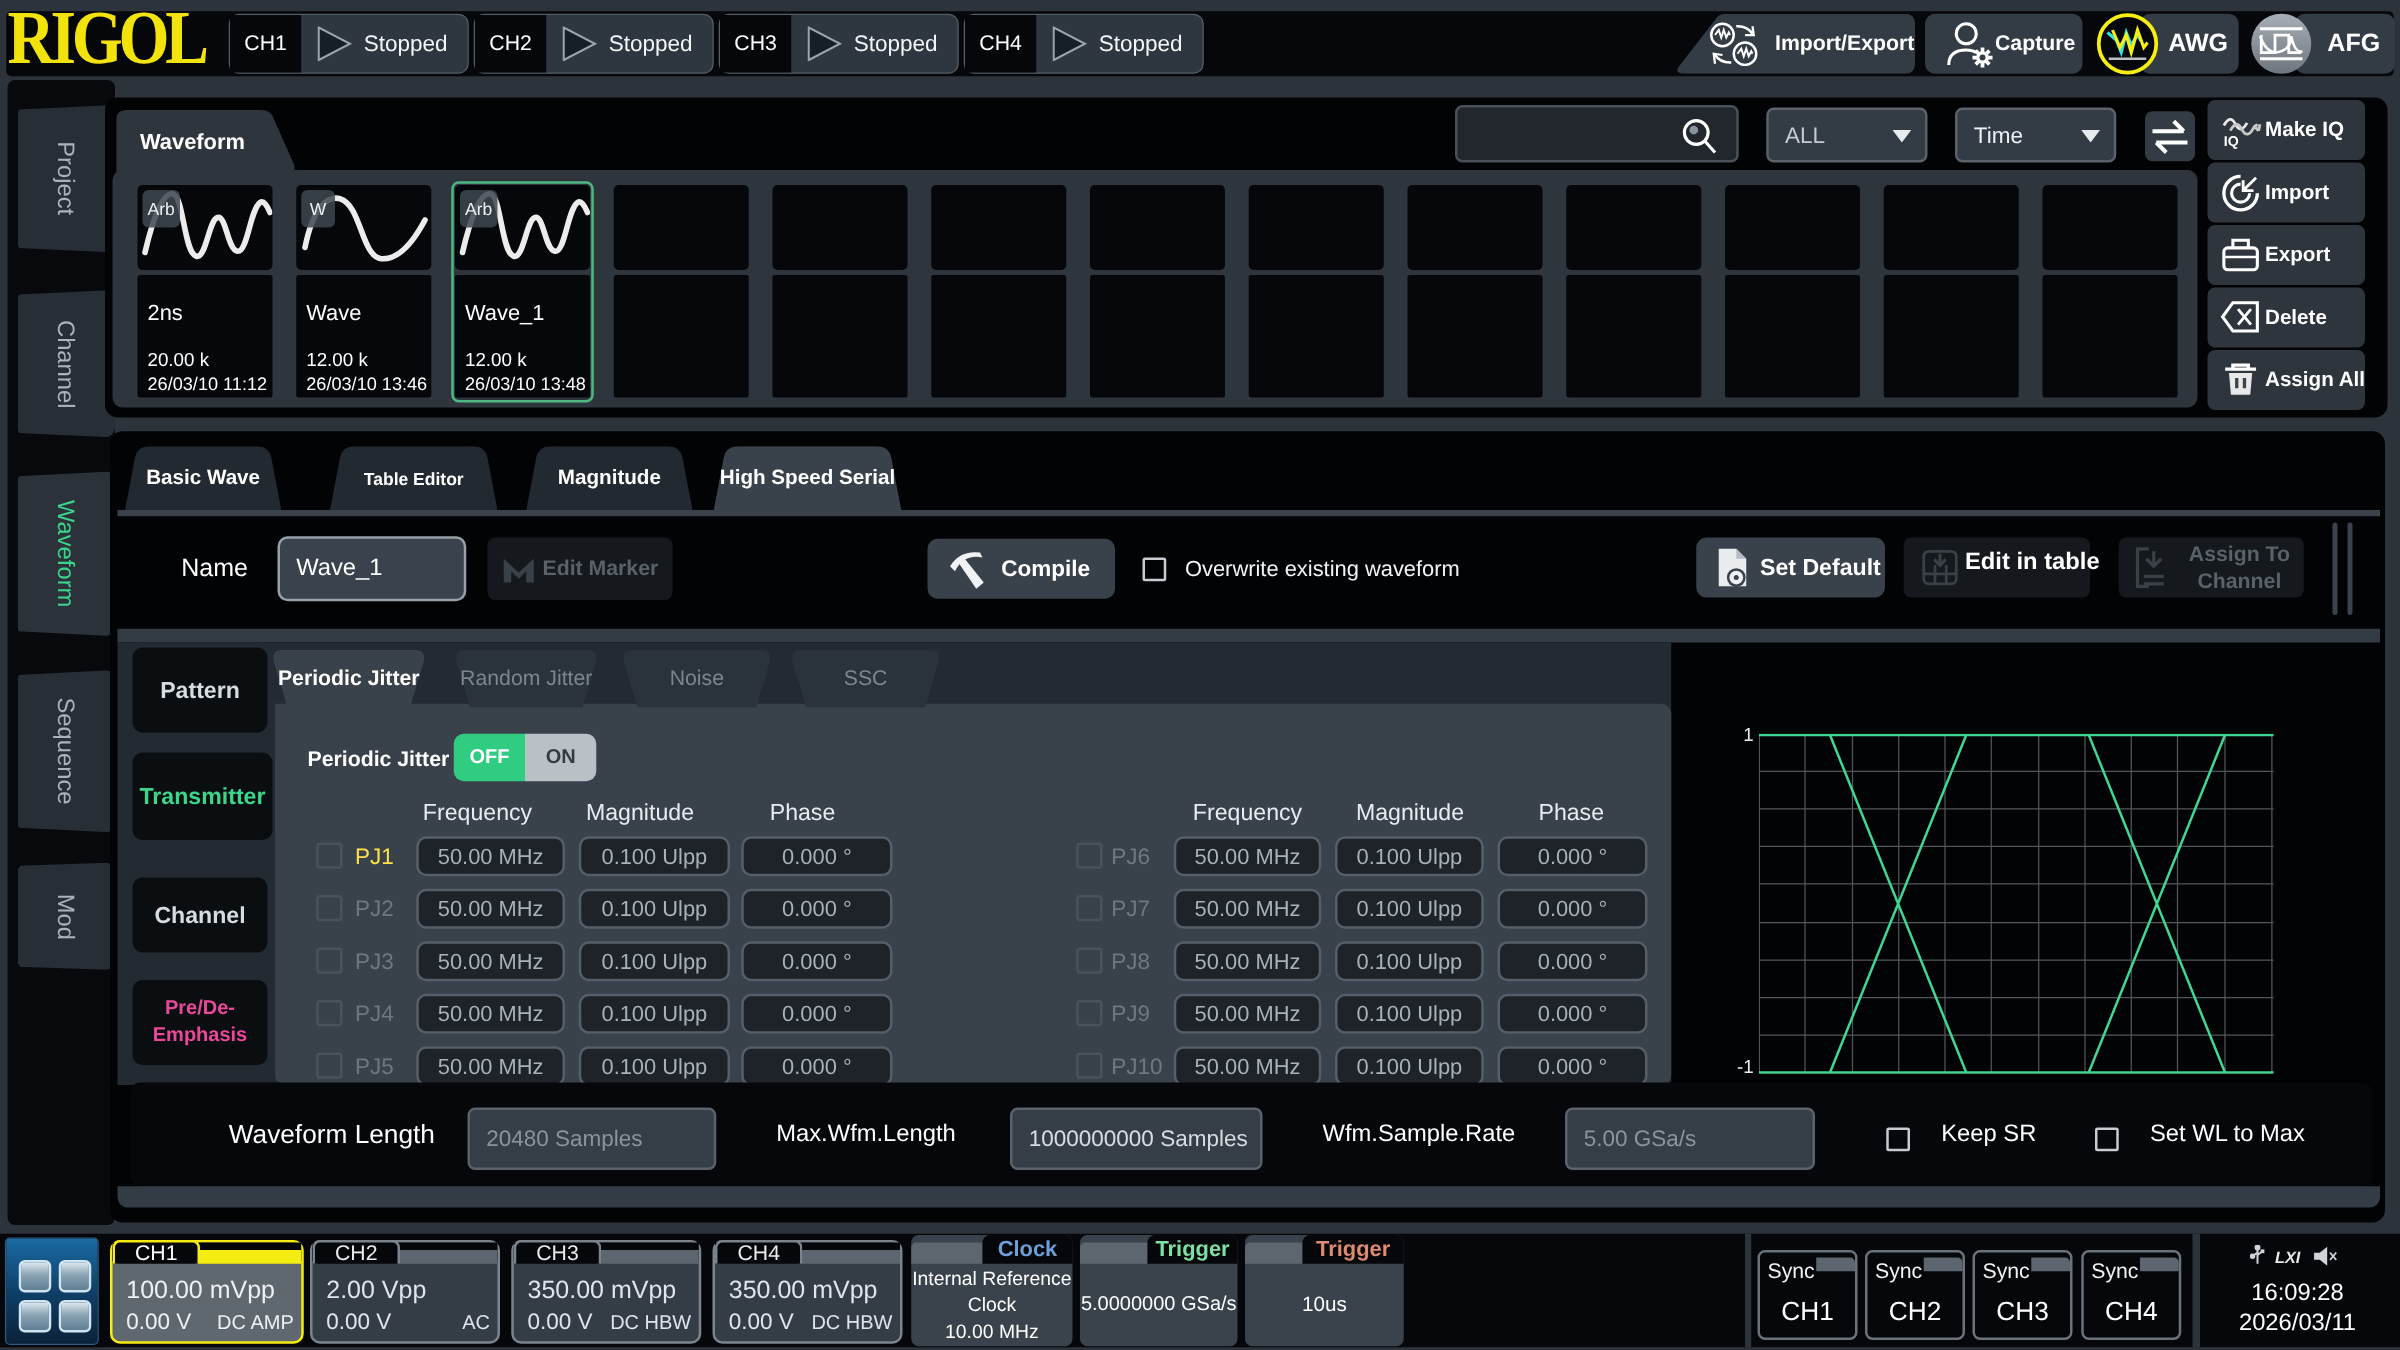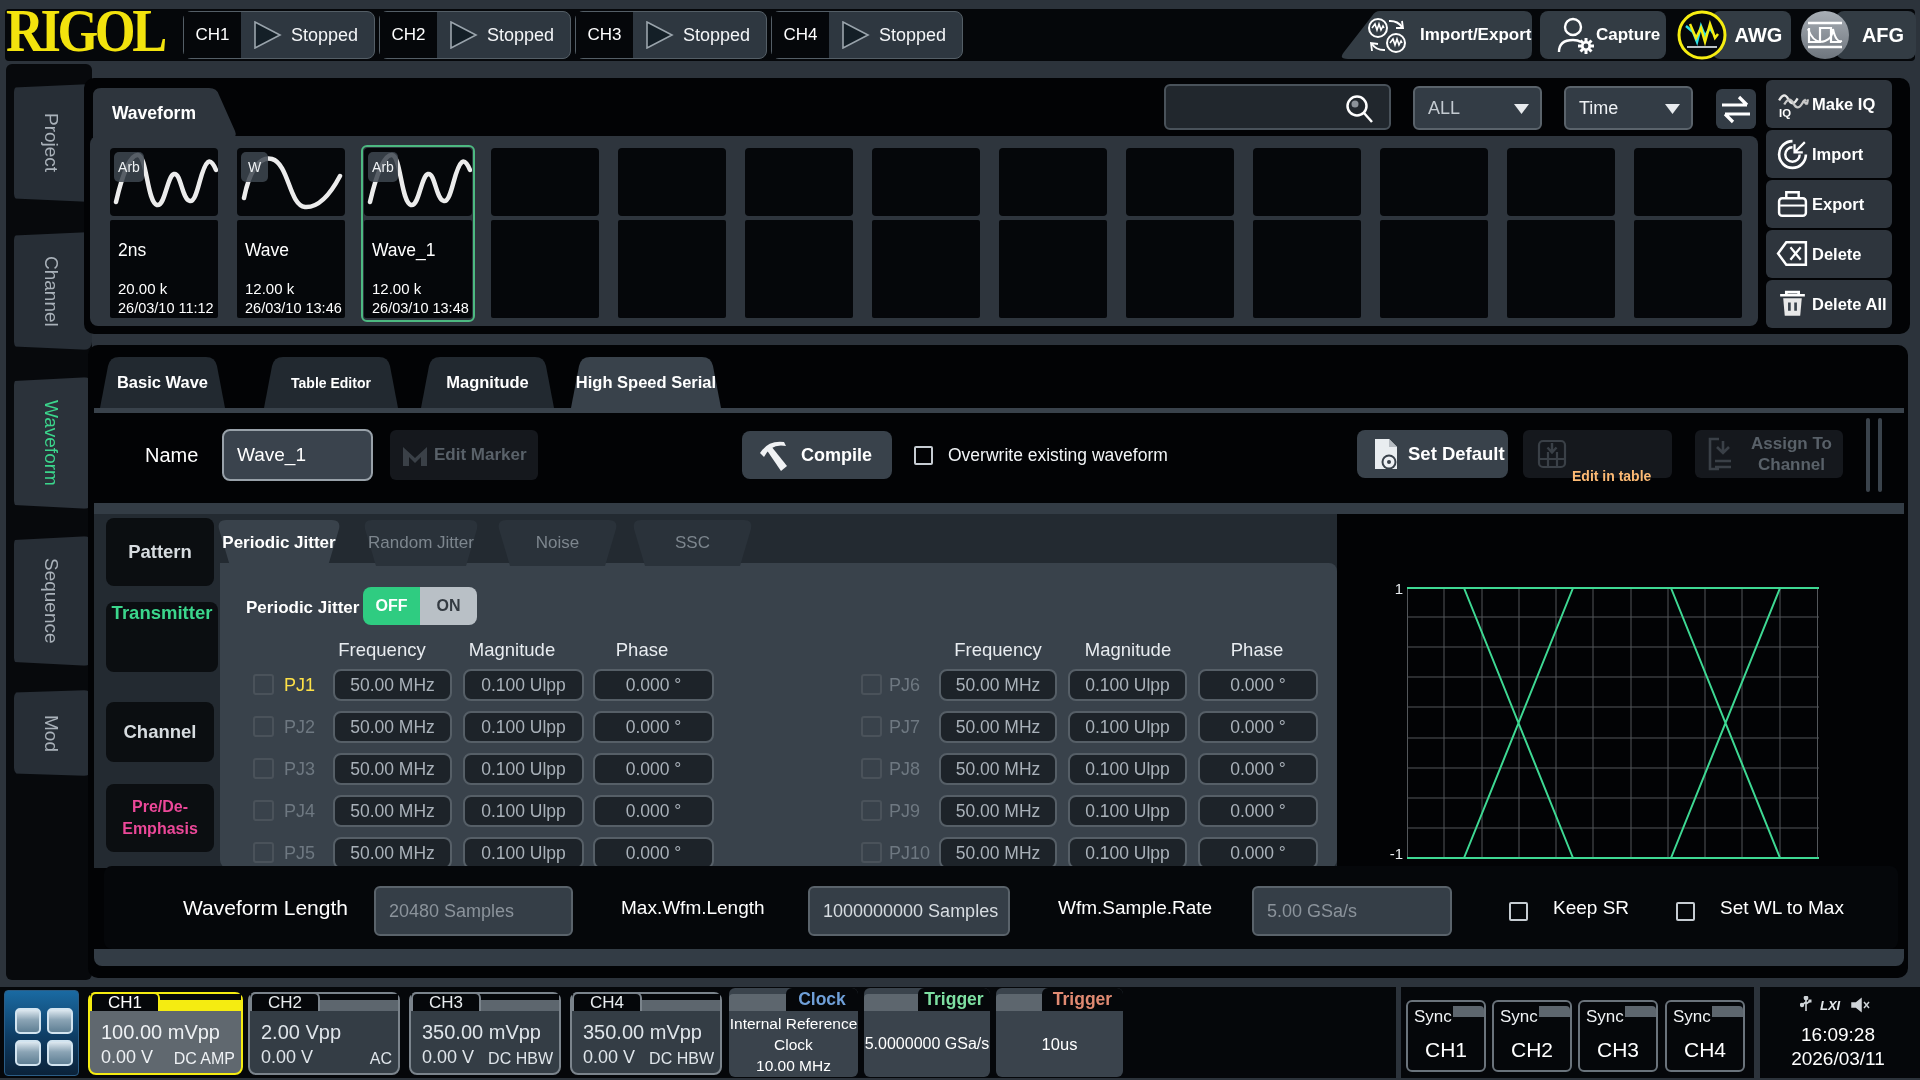--- a/index.html
+++ b/index.html
@@ -209,21 +209,21 @@
     <path d="M10,4 h19 v22 h-19 l-8,-11 z" fill="none" stroke="#fff" stroke-width="2.4"></path>
     <path d="M14,9 l10,12 m0,-12 l-10,12" stroke="#fff" stroke-width="2.2"></path>
   </svg>
 <div class="a lft" style="left:1812px;top:230px;height:48px;color:#fff;font-size:16.5px;font-weight:bold;white-space:nowrap">Delete</div>
 <div class="a" style="left:1766px;top:280px;width:126px;height:48px;background:#2e353d;border-radius:6px"></div>
 <svg class="a" style="left:1776px;top:288px" width="34" height="32" viewBox="0 0 33 31">
     <path d="M4,7 h24 M10,7 v-3 h12 v3" stroke="#fff" stroke-width="2.6" fill="none"></path>
     <path d="M7,10 l1.5,17 h15 l1.5,-17 z" fill="#e8e8e8"></path>
     <path d="M13,14 v8 M19,14 v8" stroke="#3a434c" stroke-width="2.6"></path>
   </svg>
-<div class="a lft" style="left:1812px;top:280px;height:48px;color:#fff;font-size:16.5px;font-weight:bold;white-space:nowrap">Delete All</div>
+<div class="a lft" style="left:1812px;top:280px;height:48px;color:#fff;font-size:16.5px;font-weight:bold;white-space:nowrap">Assign All</div>
 <div class="a" style="left:88px;top:345px;width:1820px;height:633px;background:#020305;border-radius:10px"></div>
 <svg class="a" style="left:100px;top:357px" width="125" height="51">
     <path d="M0,51 L8,9 Q10,0 19,0 H106 Q115,0 117,9 L125,51 Z" fill="#222930"></path>
   </svg>
 <div class="a ctr" style="left:100px;top:357px;width:125px;height:51px;color:#fff;font-size:16.5px;font-weight:bold;justify-content:center;white-space:nowrap">Basic Wave</div>
 <svg class="a" style="left:264px;top:357px" width="134" height="51">
     <path d="M0,51 L8,9 Q10,0 19,0 H115 Q124,0 126,9 L134,51 Z" fill="#222930"></path>
   </svg>
 <div class="a ctr" style="left:264px;top:357px;width:134px;height:51px;color:#fff;font-size:14px;font-weight:bold;justify-content:center;white-space:nowrap">Table Editor</div>
 <svg class="a" style="left:421px;top:357px" width="133" height="51">
@@ -266,34 +266,34 @@
       <circle cx="18" cy="24" r="2"></circle>
     </g>
   </svg>
 <div class="a lft" style="left:1408px;top:430px;height:48px;color:#fff;font-size:18.5px;font-weight:bold">Set Default</div>
 <div class="a" style="left:1523px;top:430px;width:149px;height:48px;background:#15181d;border-radius:6px"></div>
 <svg class="a" style="left:1537px;top:438px" width="30" height="32" fill="none" stroke="#3a4047" stroke-width="2.2">
     <rect x="2" y="3" width="26" height="26" rx="4"></rect>
     <path d="M2,21 h26 M11,14 v15 M20,14 v15"></path>
     <path d="M15,5 v9 m-4.5,-4.5 l4.5,5 4.5,-5" stroke-width="2.4"></path>
   </svg>
-<div class="a lft" style="left:1572px;top:452px;height:48px;color:#fdba74;font-size:14px;font-weight:bold">Edit in table</div>
+<div class="a lft" style="left:1572px;top:426px;height:48px;color:#ffffff;font-size:19px;font-weight:bold">Edit in table</div>
 <div class="a" style="left:1695px;top:430px;width:148px;height:48px;background:#15181d;border-radius:6px"></div>
 <svg class="a" style="left:1707px;top:437px" width="28" height="34" fill="none" stroke="#3a4047" stroke-width="2.6">
     <path d="M12,2 H3 v30 h9 M8,24 h16 M8,30 h16 M16,4 v10 m-6,-4 l6,6 6,-6"></path>
   </svg>
 <div class="a ctr" style="left:1740px;top:430px;width:103px;height:48px;color:#596169;font-size:17px;font-weight:bold;text-align:center;line-height:21px;justify-content:center">Assign To Channel</div>
 <div class="a" style="left:1866px;top:418px;width:4px;height:74px;background:#3a434c;border-radius:2px"></div>
 <div class="a" style="left:1878px;top:418px;width:4px;height:74px;background:#3a434c;border-radius:2px"></div>
 <div class="a" style="left:94px;top:503px;width:1810px;height:11px;background:#333c45"></div>
 <div class="a" style="left:94px;top:514px;width:1243px;height:354px;background:#232a31"></div>
 <div class="a" style="left:106px;top:518px;width:108px;height:68px;background:#0b0e11;border-radius:8px"></div>
 <div class="a ctr" style="left:106px;top:518px;width:108px;height:68px;color:#d7dce0;font-size:18.5px;font-weight:bold;text-align:center;line-height:22px;justify-content:center">Pattern</div>
 <div class="a" style="left:106px;top:602px;width:112px;height:70px;background:#0b0e11;border-radius:8px"></div>
-<div class="a ctr" style="left:106px;top:578px;width:112px;height:70px;color:#3bd68c;font-size:18.5px;font-weight:bold;text-align:center;line-height:22px;justify-content:center">Transmitter</div>
+<div class="a ctr" style="left:106px;top:602px;width:112px;height:70px;color:#3bd68c;font-size:18.5px;font-weight:bold;text-align:center;line-height:22px;justify-content:center">Transmitter</div>
 <div class="a" style="left:106px;top:702px;width:108px;height:60px;background:#0b0e11;border-radius:8px"></div>
 <div class="a ctr" style="left:106px;top:702px;width:108px;height:60px;color:#d7dce0;font-size:18.5px;font-weight:bold;text-align:center;line-height:22px;justify-content:center">Channel</div>
 <div class="a" style="left:106px;top:784px;width:108px;height:68px;background:#0b0e11;border-radius:8px"></div>
 <div class="a ctr" style="left:106px;top:784px;width:108px;height:68px;color:#ec4899;font-size:16px;font-weight:bold;text-align:center;line-height:22px;justify-content:center">Pre/De-<br>Emphasis</div>
 <div class="a" style="left:220px;top:563px;width:1117px;height:305px;background:#39424b;border-radius:0 8px 8px 8px"></div>
 <svg class="a" style="left:217px;top:520px" width="124" height="46">
     <path d="M13,46 L2,9 Q0,0 9,0 H115 Q124,0 122,9 L111,46 Z" fill="#39424b"></path>
   </svg>
 <div class="a ctr" style="left:217px;top:520px;width:124px;height:45px;color:#fff;font-size:17px;font-weight:bold;justify-content:center;white-space:nowrap">Periodic Jitter</div>
 <svg class="a" style="left:363px;top:520px" width="116" height="46">

